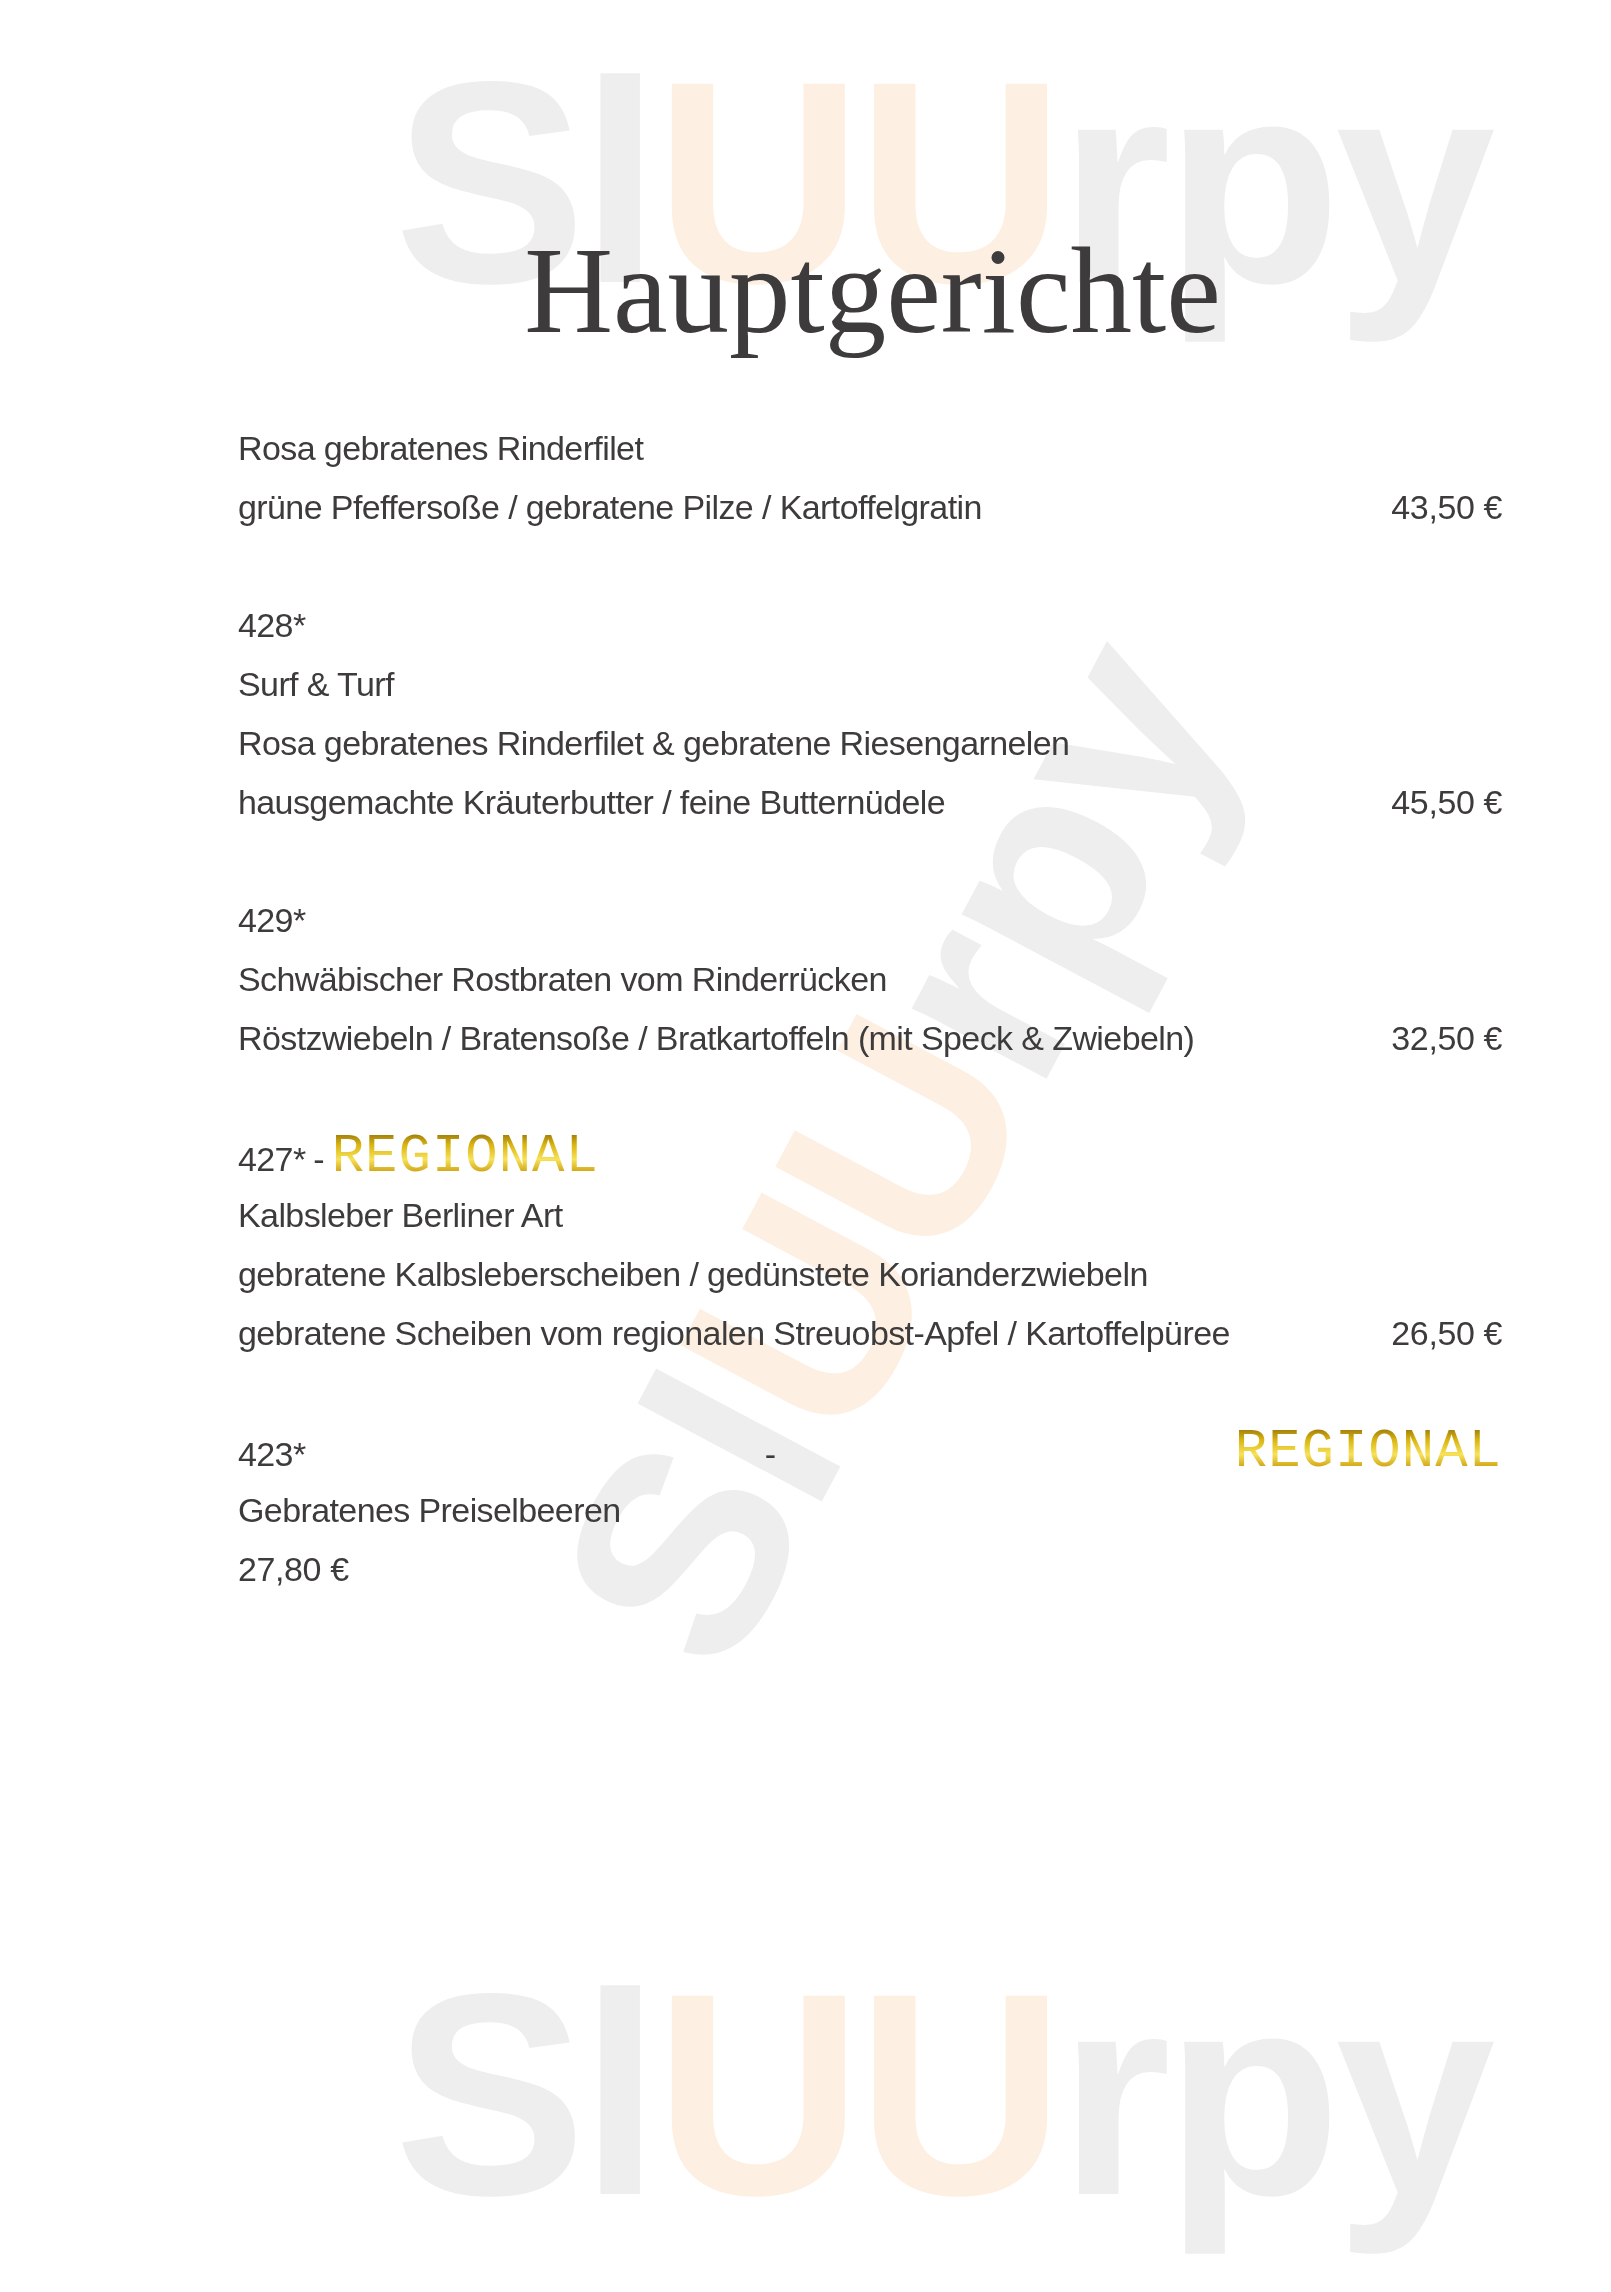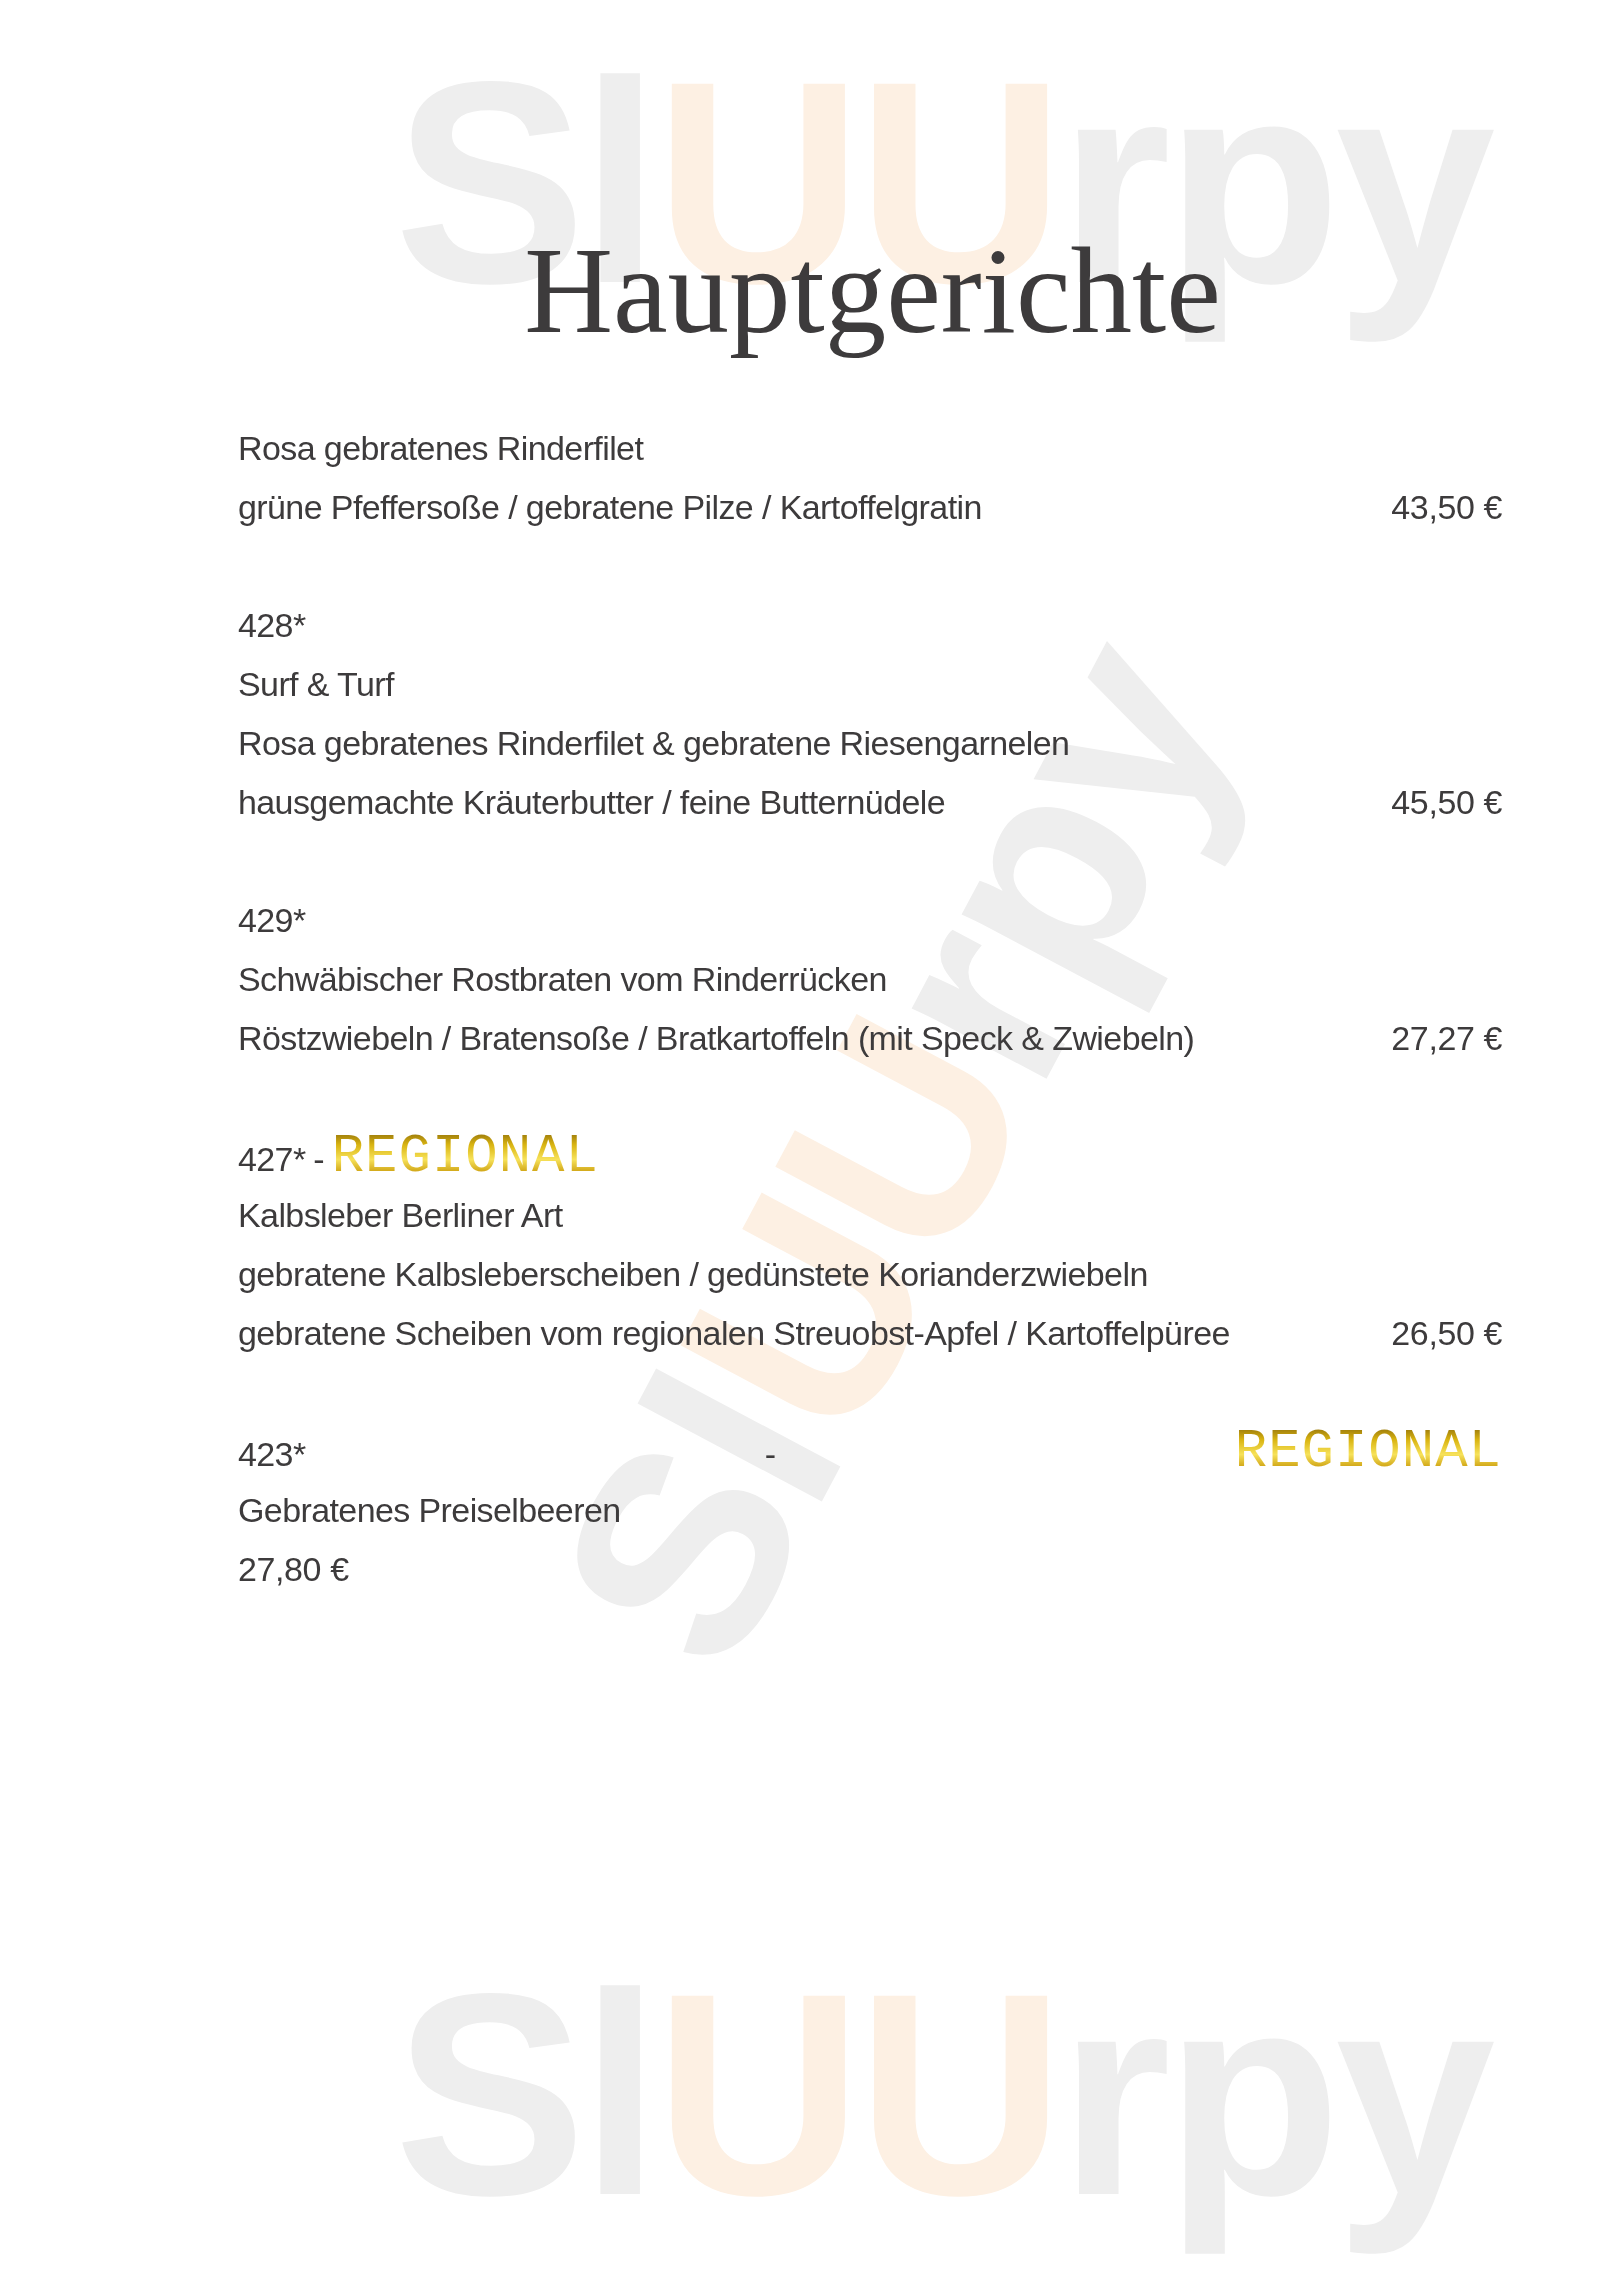--- a/index.html
+++ b/index.html
@@ -85,21 +85,21 @@
 
   <div class="item">
     <div class="line">
         <span>429*</span>
       </div>
     <div class="line">
         <span>Schwäbischer Rostbraten vom Rinderrücken</span>
       </div>
     <div class="line">
         <span>Röstzwiebeln / Bratensoße / Bratkartoffeln (mit Speck &amp; Zwiebeln)</span>
-        <span class="price">27,27 €</span>
+        <span class="price">32,50 €</span>
       </div>
   </div>
 
   <div class="item">
     <div class="line num-line" style="justify-content:flex-start;">
       <span>427*</span>
         <span class="sep">-</span>
         <span class="regional">REGIONAL</span>
     </div>
     <div class="line">

